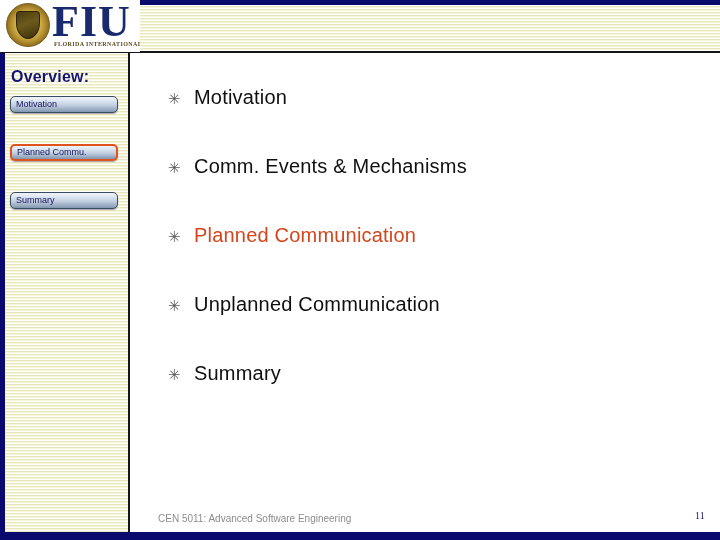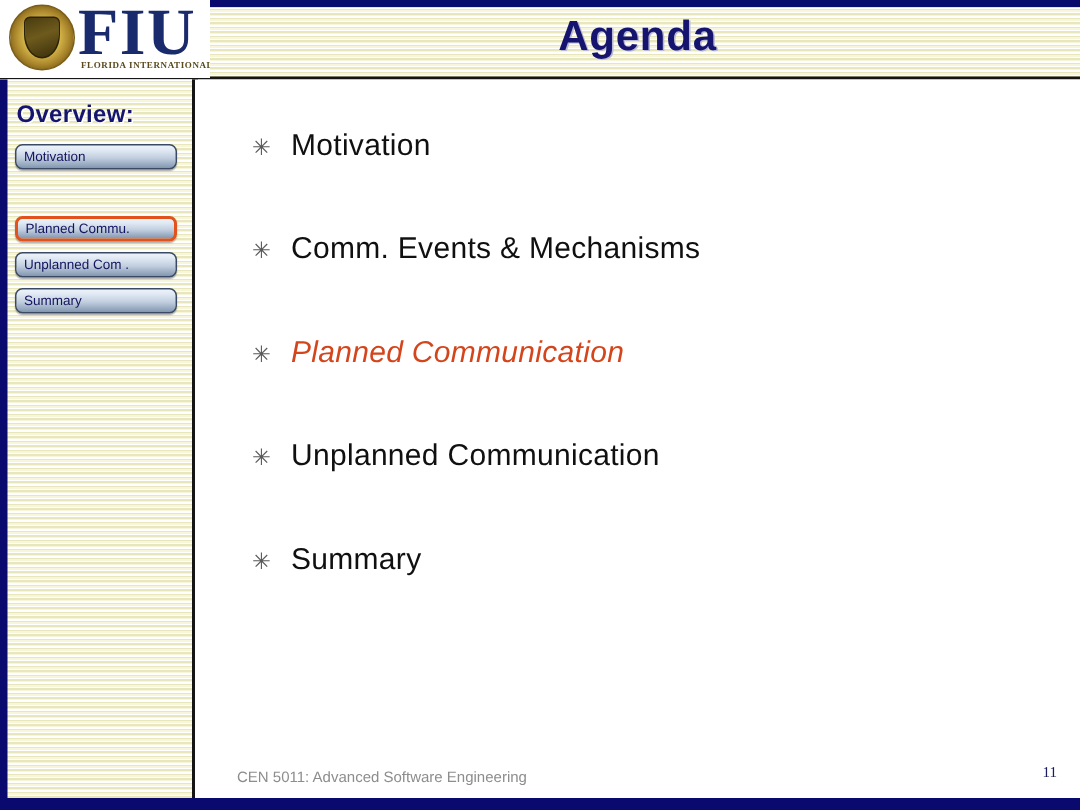--- a/index.html
+++ b/index.html
@@ -188,21 +188,21 @@
     font-size: 15px;
     color: #5a5a5a;
     line-height: 1;
   }
   .bullet-text {
     font-size: 20px;
     color: #101010;
     white-space: nowrap;
     letter-spacing: 0.2px;
   }
-  .bullet-text.accent { color: #d4451c; font-style: italic; }
+  .bullet-text.accent { color: #d4451c; }
   .b0 { top: 33px; }
   .b1 { top: 102px; }
   .b2 { top: 171px; }
   .b3 { top: 240px; }
   .b4 { top: 309px; }
 
   
   .footer-left {
     position: absolute;
     left: 158px; top: 513px;
@@ -234,37 +234,35 @@
 </head>
 <body>
 
 <div id="slide">
 
   <div class="top-navy"></div>
 
   <div class="header stripes"></div>
   <div class="header-rule"></div>
 
-  <div class="slide-title">Agenda</div>
 
   <div class="logo-box">
     <div class="logo-seal"></div>
     <div class="logo-fiu">FIU</div>
     <div class="logo-sub">FLORIDA INTERNATIONAL UNIVERSITY</div>
   </div>
 
   <div class="sidebar stripes"></div>
   <div class="sidebar-navy-edge"></div>
   <div class="sidebar-right-rule"></div>
 
   <div class="overview-label">Overview:</div>
 
   <div class="nav-btn nav-0">Motivation</div>
   <div class="nav-btn nav-2 active">Planned Commu.</div>
-  <div class="nav-btn nav-3">Unplanned Com .</div>
   <div class="nav-btn nav-4">Summary</div>
 
   <div class="content">
 
     <div class="bullet-row b0">
       <span class="bullet-glyph">✳</span>
       <span class="bullet-text">Motivation</span>
     </div>
 
     <div class="bullet-row b1">

